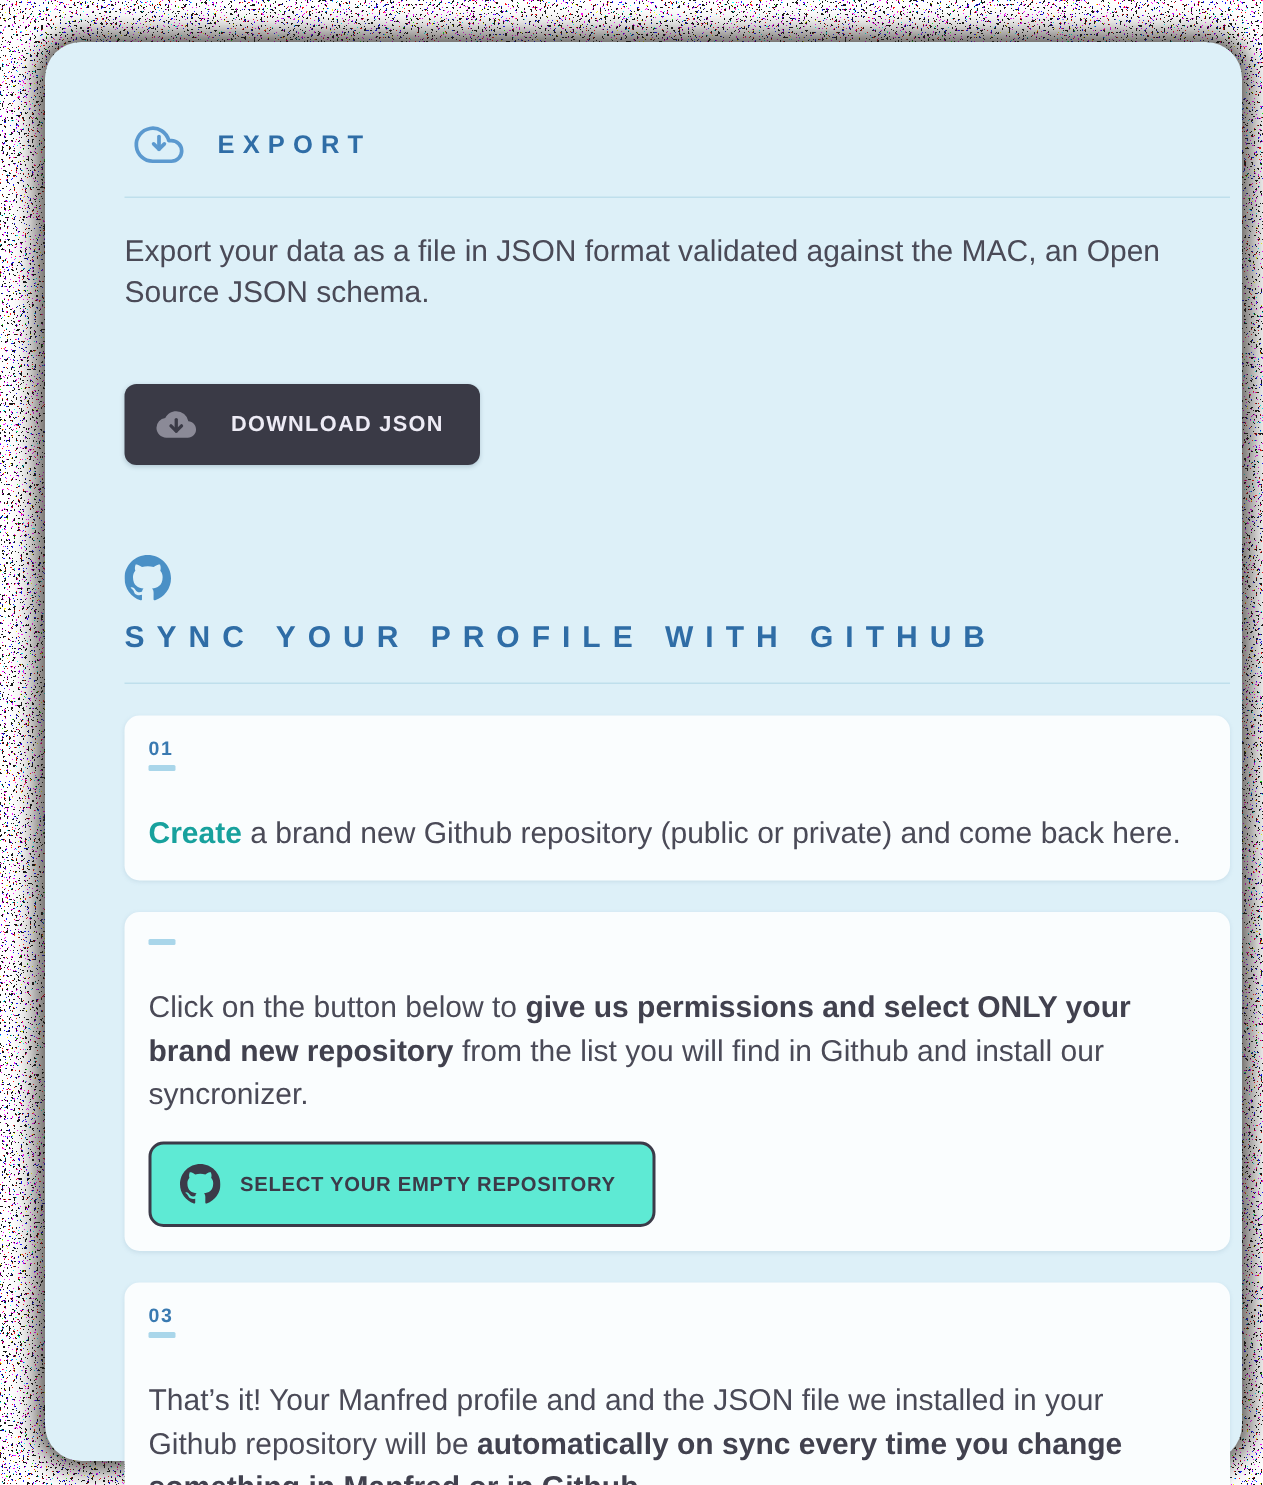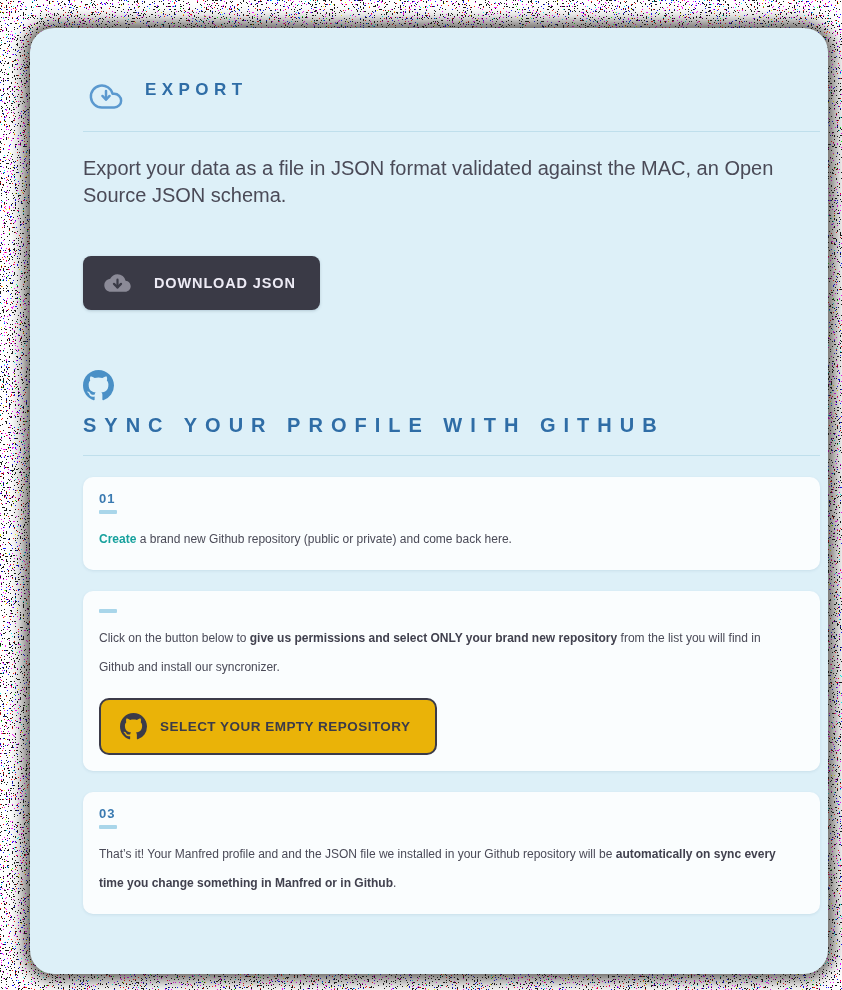--- a/index.html
+++ b/index.html
@@ -19,21 +19,21 @@
     left: 30px; top: 28px;
     width: 798px; height: 946px;
     background: #ddf0f8;
     border-radius: 24px;
     box-sizing: border-box;
     padding: 52px 38px 0 53px;
     box-shadow: 0 0 16px 5px rgba(35,30,25,0.8);
   }
   
   .section-header {
-    display: flex; gap: 16px;
+    display: flex; align-items: center; gap: 16px;
   }
   .section-title {
     color: #2f6da6;
     font-size: 17px;
     font-weight: bold;
     letter-spacing: 0.32em;
   }
   .divider {
     border: none;
     border-top: 1px solid #bfdfec;
@@ -89,37 +89,37 @@
     font-weight: bold;
     letter-spacing: 0.08em;
   }
   .step-underline {
     width: 18px; height: 4px;
     background: #a9d6ea;
     border-radius: 1px;
     margin-top: 4px;
   }
   .step-text {
-    margin-top: 11px;
+    margin-top: 28px;
     color: #4a4a57;
-    font-size: 12px;
+    font-size: 20px;
     line-height: 29px;
   }
   .step-text b { color: #41414e; }
   .link-teal {
     color: #17a19d;
     font-weight: bold;
     cursor: pointer;
   }
   .btn-outline {
     margin-top: 16px;
     display: inline-flex;
     align-items: center;
     gap: 13px;
-    background: #eab308;
+    background: #5eead4;
     border: 2px solid #3b3b49;
     border-radius: 10px;
     padding: 13px 24px 13px 19px;
     cursor: pointer;
   }
   .btn-outline .label {
     color: #3b3b49;
     font-size: 13.5px;
     font-weight: bold;
     letter-spacing: 0.035em;

